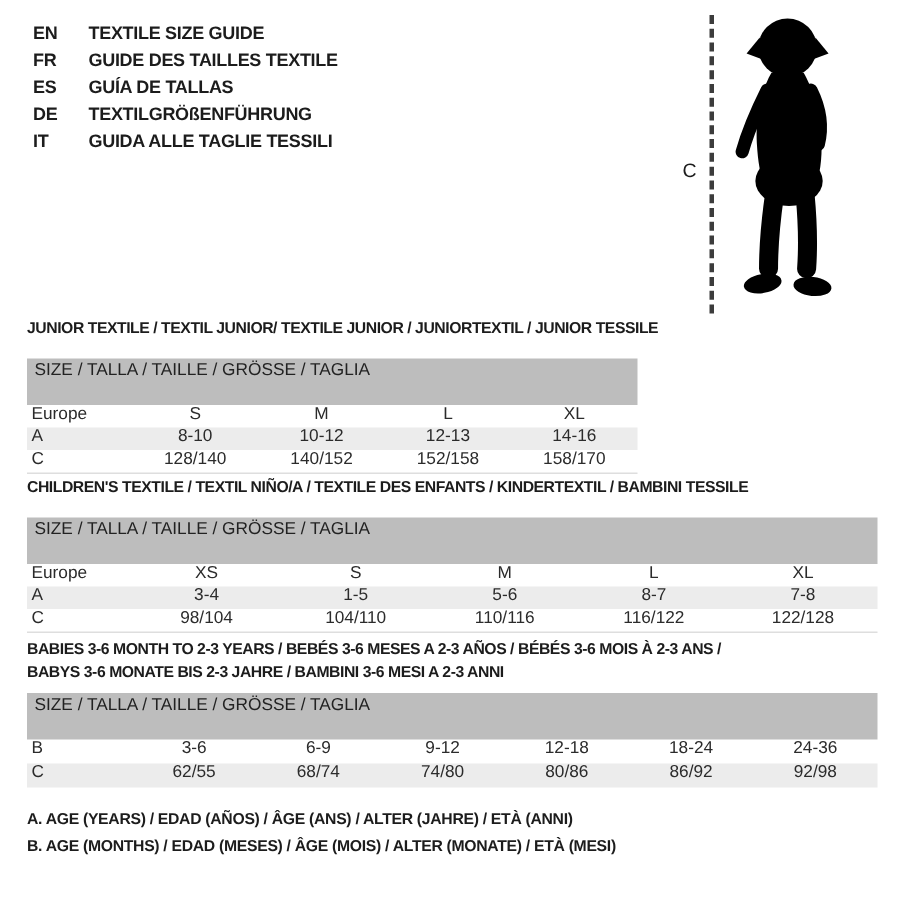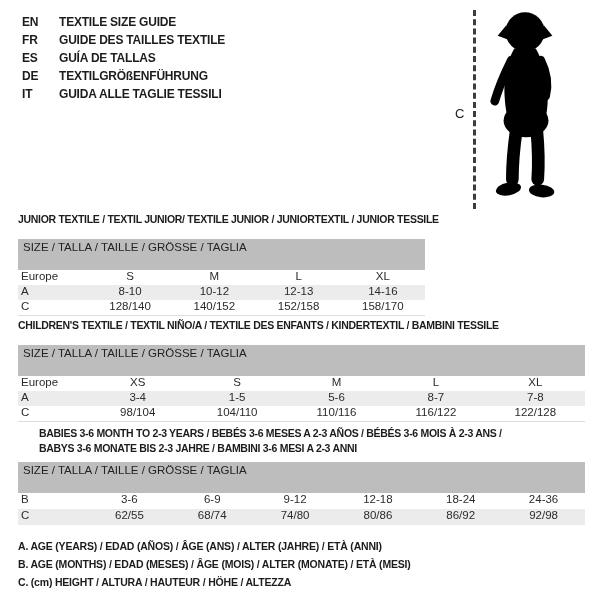--- a/index.html
+++ b/index.html
@@ -14,21 +14,21 @@
   .lang-code { width:37px; }
   .lang-label { white-space:nowrap; }
   
   .c-label { position:absolute; left:455px; top:106px; font-size:13px; color:#1c1c1c; }
   .dashed-line { position:absolute; left:473px; top:10px; height:199px; width:0; border-left:3px dashed #3c3c3c; }
   .baby-svg { position:absolute; left:486px; top:8px; width:82px; height:198px; }
   
   .sec { position:absolute; left:18px; }
   .tbl-title { font-weight:bold; font-size:10.5px; line-height:14px; letter-spacing:-0.3px; color:#1c1c1c; margin-bottom:13px; white-space:nowrap; }
   .sec3 .tbl-title { margin-bottom:0; line-height:15px; }
-  .sec3 .title-wrap { margin-bottom:6px;margin-left:21px; }
+  .sec3 .title-wrap { margin-bottom:6px; }
   .size-bar { background:#bdbdbd; height:31px; line-height:17px; font-size:11.5px; padding-left:5px; color:#222; white-space:nowrap; }
   .row { display:flex; height:15px; align-items:flex-start; font-size:11.5px; color:#2b2b2b; }
   .sec3 .row { height:16px; }
   .row .lbl { width:70px; padding-left:3px; }
   .row .c { flex:1; text-align:center; }
   .stripe { background:#ececec; }
   .tbl-body { border-bottom:1px solid #dedede; }
   .sec3 .tbl-body { border-bottom:none; }
   
   .legend { position:absolute; left:18px; top:537px; }
@@ -165,16 +165,15 @@
         <span class="c">80/86</span>
         <span class="c">86/92</span>
         <span class="c">92/98</span>
       </div>
     </div>
   </div>
 
   <div class="legend">
     <div class="legend-line">A. AGE (YEARS) / EDAD (AÑOS) / ÂGE (ANS) / ALTER (JAHRE) / ETÀ (ANNI)</div>
     <div class="legend-line">B. AGE (MONTHS) / EDAD (MESES) / ÂGE (MOIS) / ALTER (MONATE) / ETÀ (MESI)</div>
-    <div class="legend-line">C. (cm) HEIGHT / ALTURA / HAUTEUR / HÖHE / ALTEZZA</div>
   </div>
 
 </div>
 
 </body></html>

